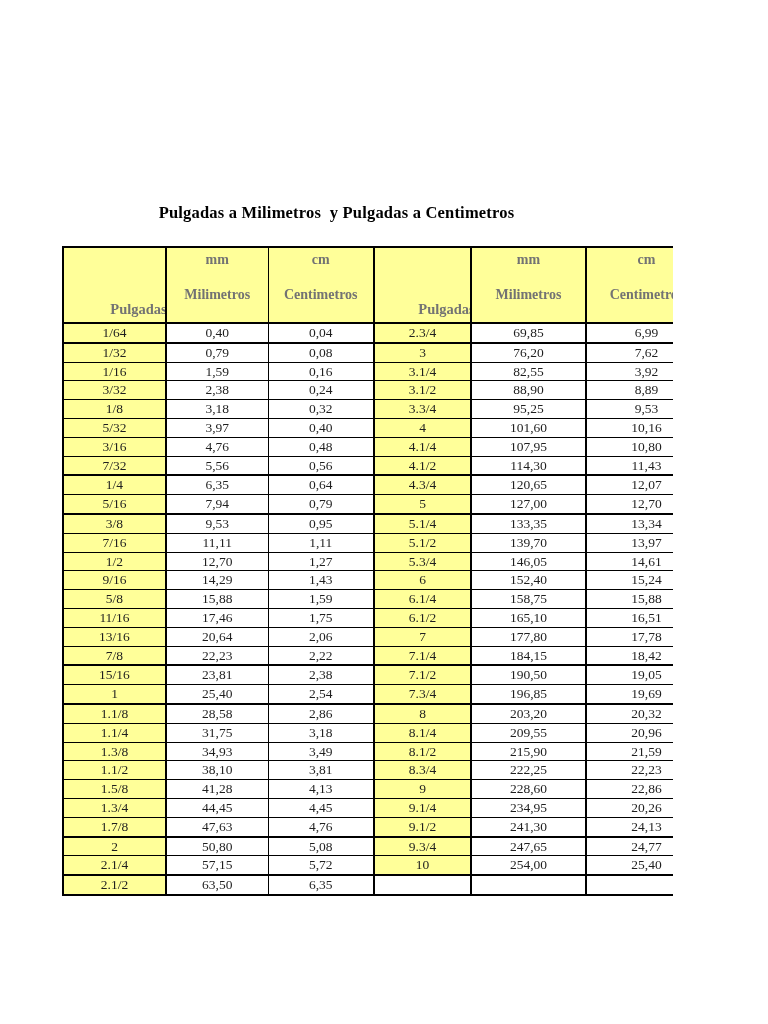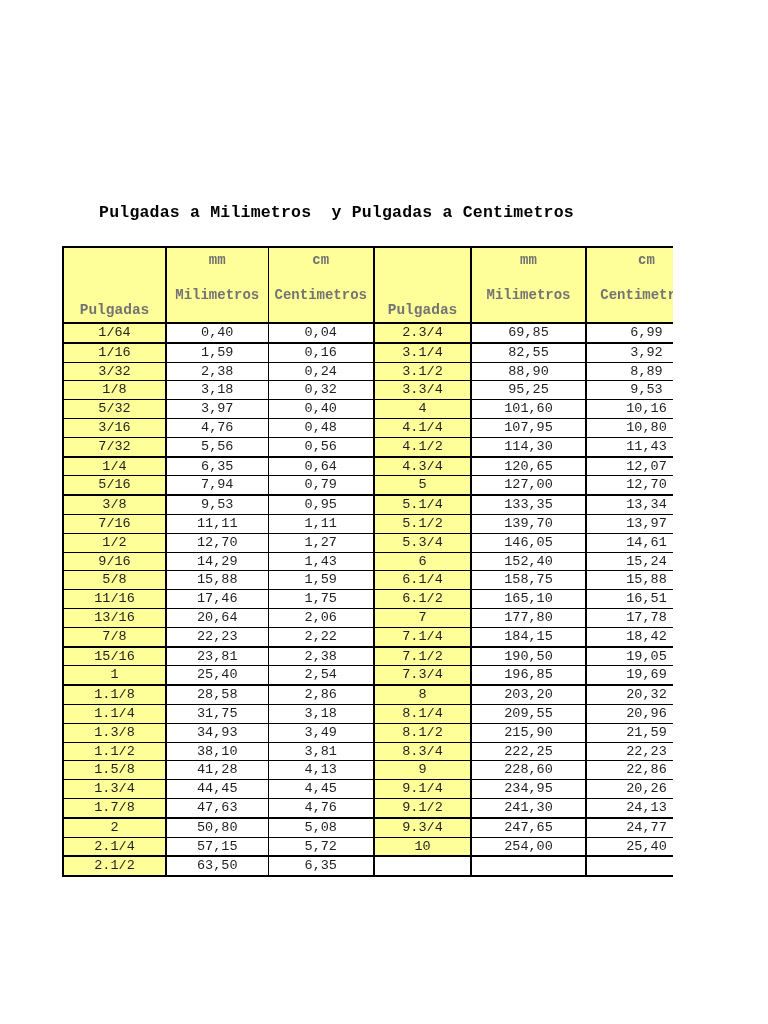--- a/index.html
+++ b/index.html
@@ -1,21 +1,21 @@
 <!DOCTYPE html>
 <html style="--hl: #FFFF99;"><head>
 <meta charset="utf-8">
 <style>
   html, body { margin: 0; padding: 0; background: #ffffff; }
   .page {
     position: relative;
     width: 673px;
     height: 1024px;
     background: #ffffff;
-    font-family: Liberation Mono, monospace;
+    font-family: Liberation Serif, serif;
     overflow: hidden;
   }
   .title {
     position: absolute;
     top: 203px;
     left: 0;
     width: 100%;
     margin: 0;
     text-align: center;
     font-size: 16.5px;
@@ -50,21 +50,21 @@
     height: 74px;
     background: var(--hl, #FFFF99);
     font-weight: bold;
     font-size: 14px;
     color: #737373;
     position: relative;
     border-bottom-width: 2px;
   }
   .head-unit  { position: absolute; top: 4px;  left: 0; width: 100%; text-align: center; }
   .head-name  { position: absolute; top: 39px; left: 0; width: 100%; text-align: center; }
-  .head-inch  { position: absolute; bottom: 4px; left: 0; width: 100%; text-align: center; font-size: 14.5px; }
+  .head-inch  { position: absolute; bottom: 4px; left: 0; width: 100%; text-align: center; font-size: 14.5px; padding-left: 24px; }
 
   .conv-table tbody td {
     height: 17.8px;
     font-size: 13.5px;
     color: #1f1f1f;
     line-height: 17.8px;
     background: #ffffff;
   }
   .conv-table tbody td.inch { background: var(--hl, #FFFF99); }
   .conv-table tbody tr.thick-after td { border-bottom-width: 2px; margin-top: 21px; }
@@ -114,20 +114,28 @@
     <tbody>
         <tr class="thick-after">
     <td class="c0 inch">1/64</td>
           <td class="c1">0,40</td>
           <td class="c2">0,04</td>
           <td class="c3 inch">2.3/4</td>
           <td class="c4">69,85</td>
           <td class="c5">6,99</td>
   </tr>
         <tr>
+    <td class="c0 inch">1/32</td>
+          <td class="c1">0,79</td>
+          <td class="c2">0,08</td>
+          <td class="c3 inch">3</td>
+          <td class="c4">76,20</td>
+          <td class="c5">7,62</td>
+  </tr>
+        <tr>
     <td class="c0 inch">1/16</td>
           <td class="c1">1,59</td>
           <td class="c2">0,16</td>
           <td class="c3 inch">3.1/4</td>
           <td class="c4">82,55</td>
           <td class="c5">3,92</td>
   </tr>
         <tr>
     <td class="c0 inch">3/32</td>
           <td class="c1">2,38</td>

